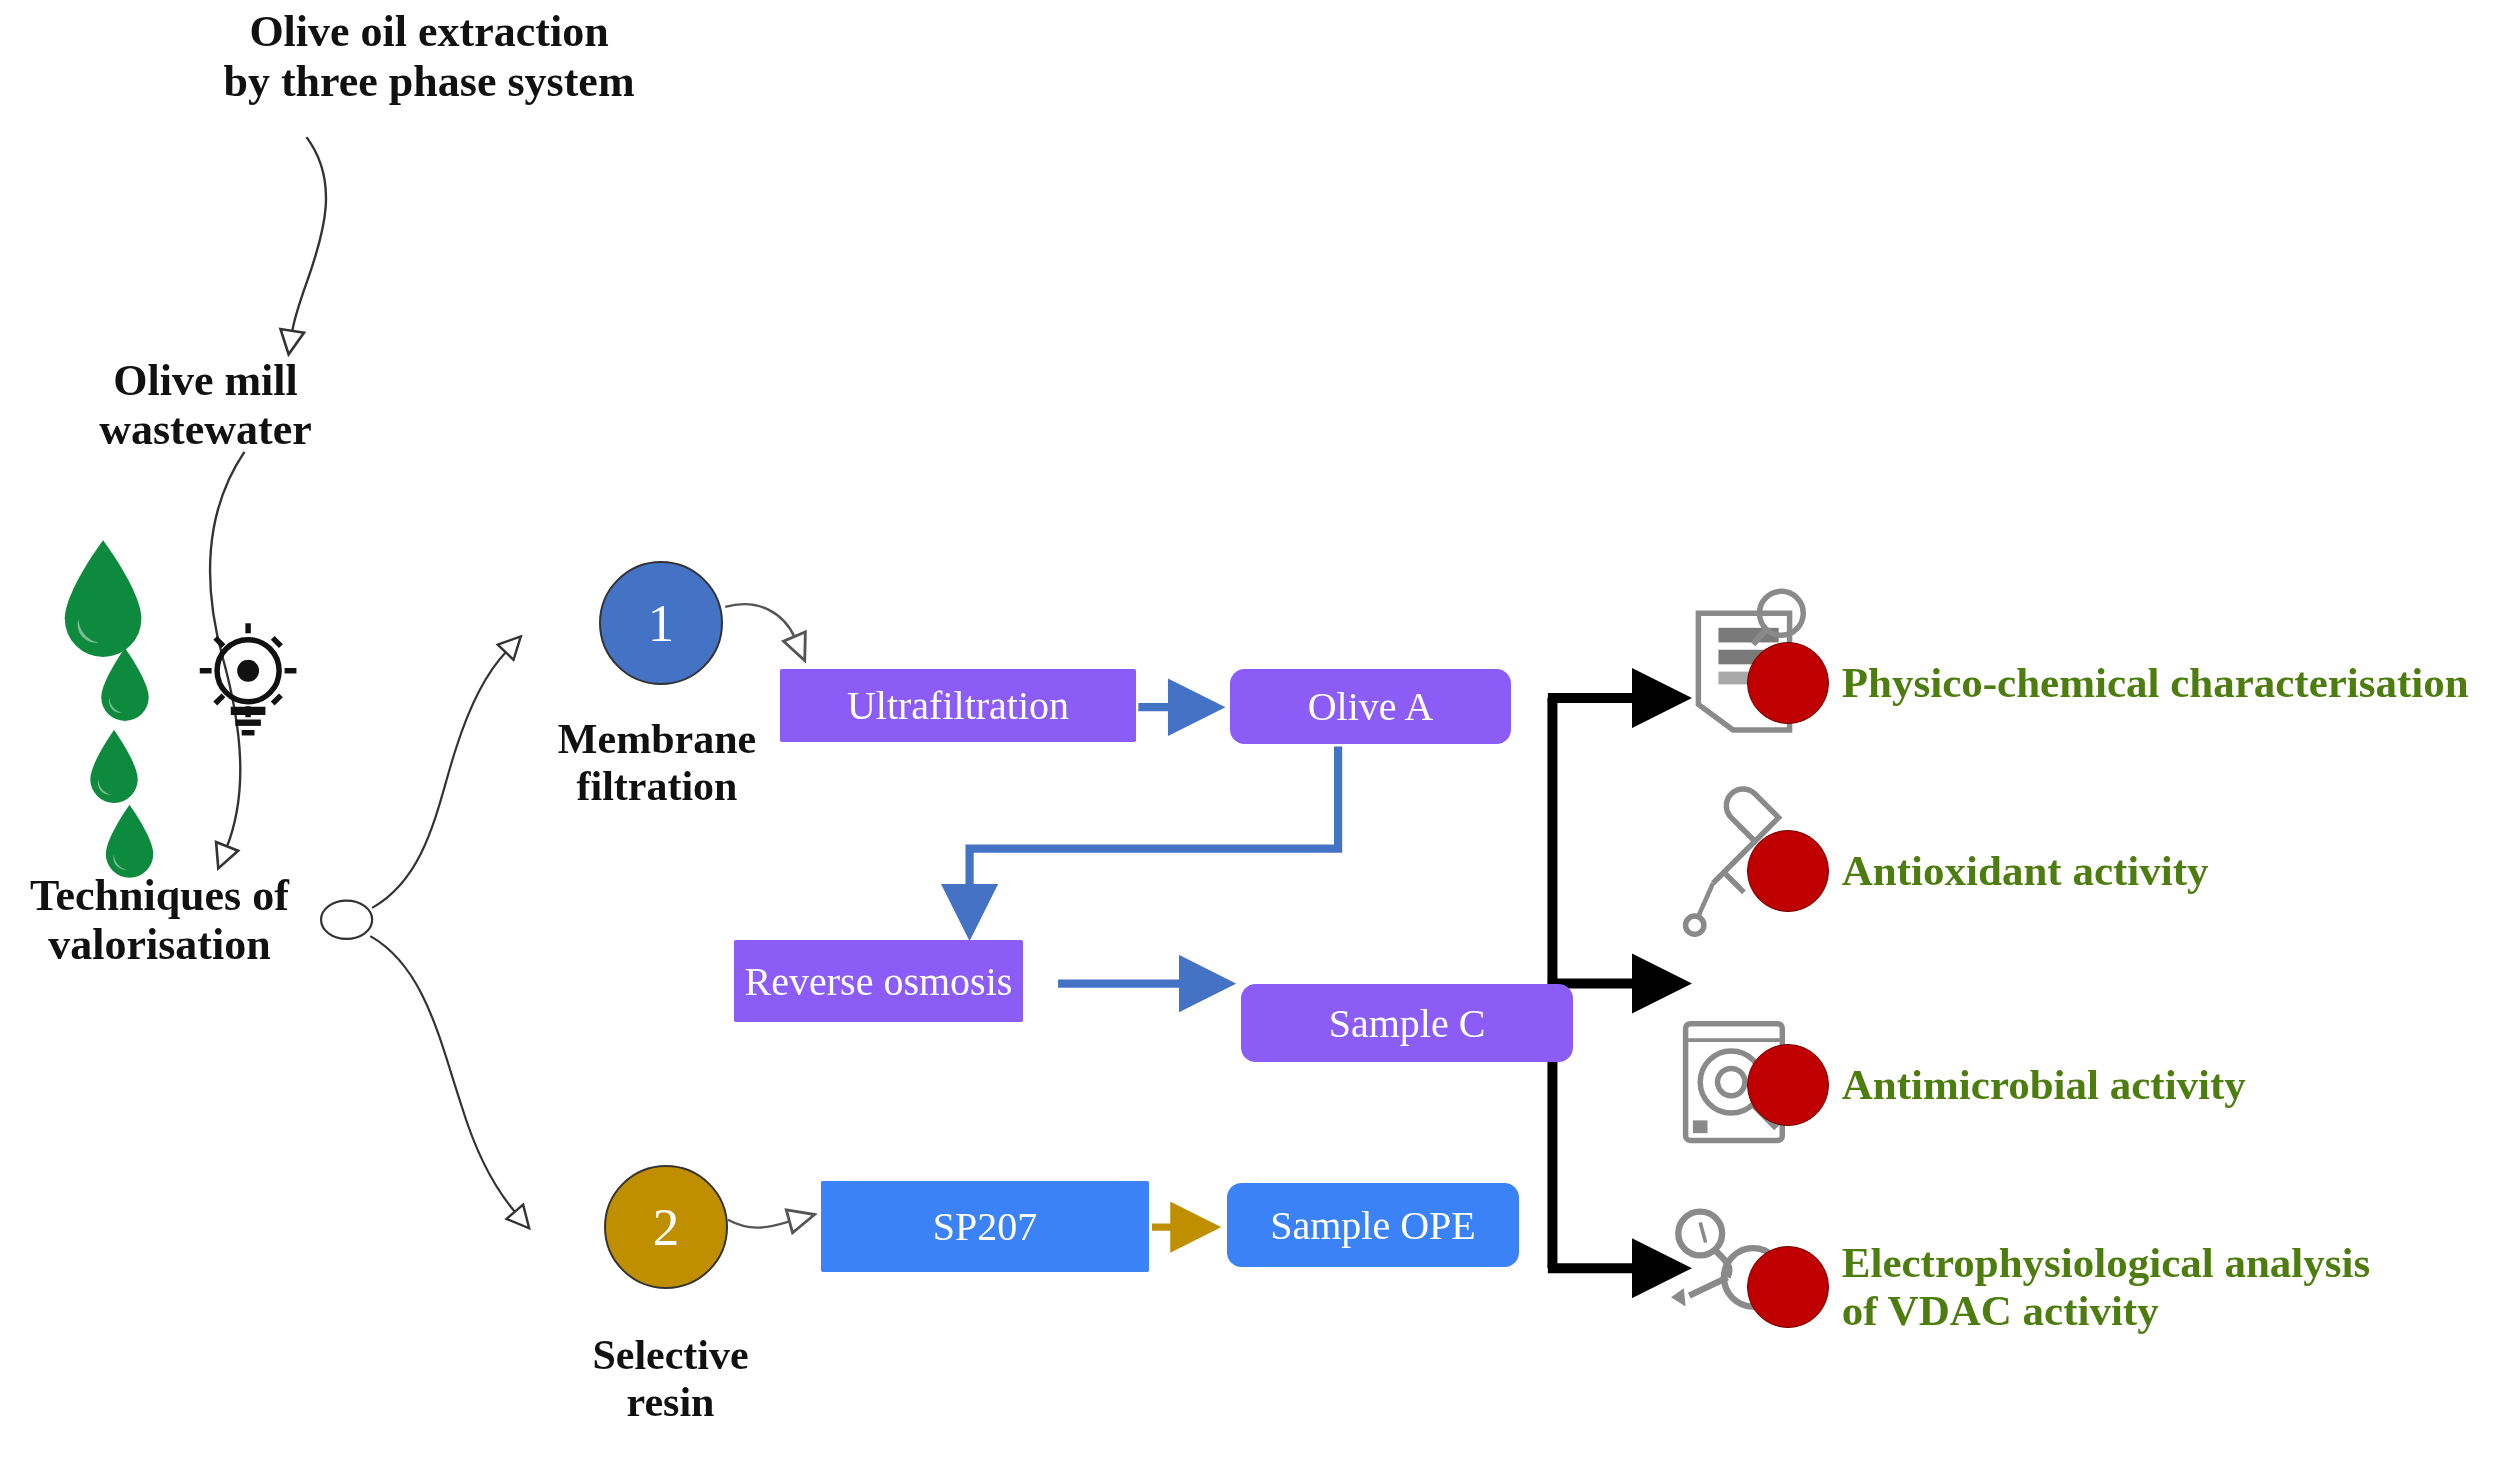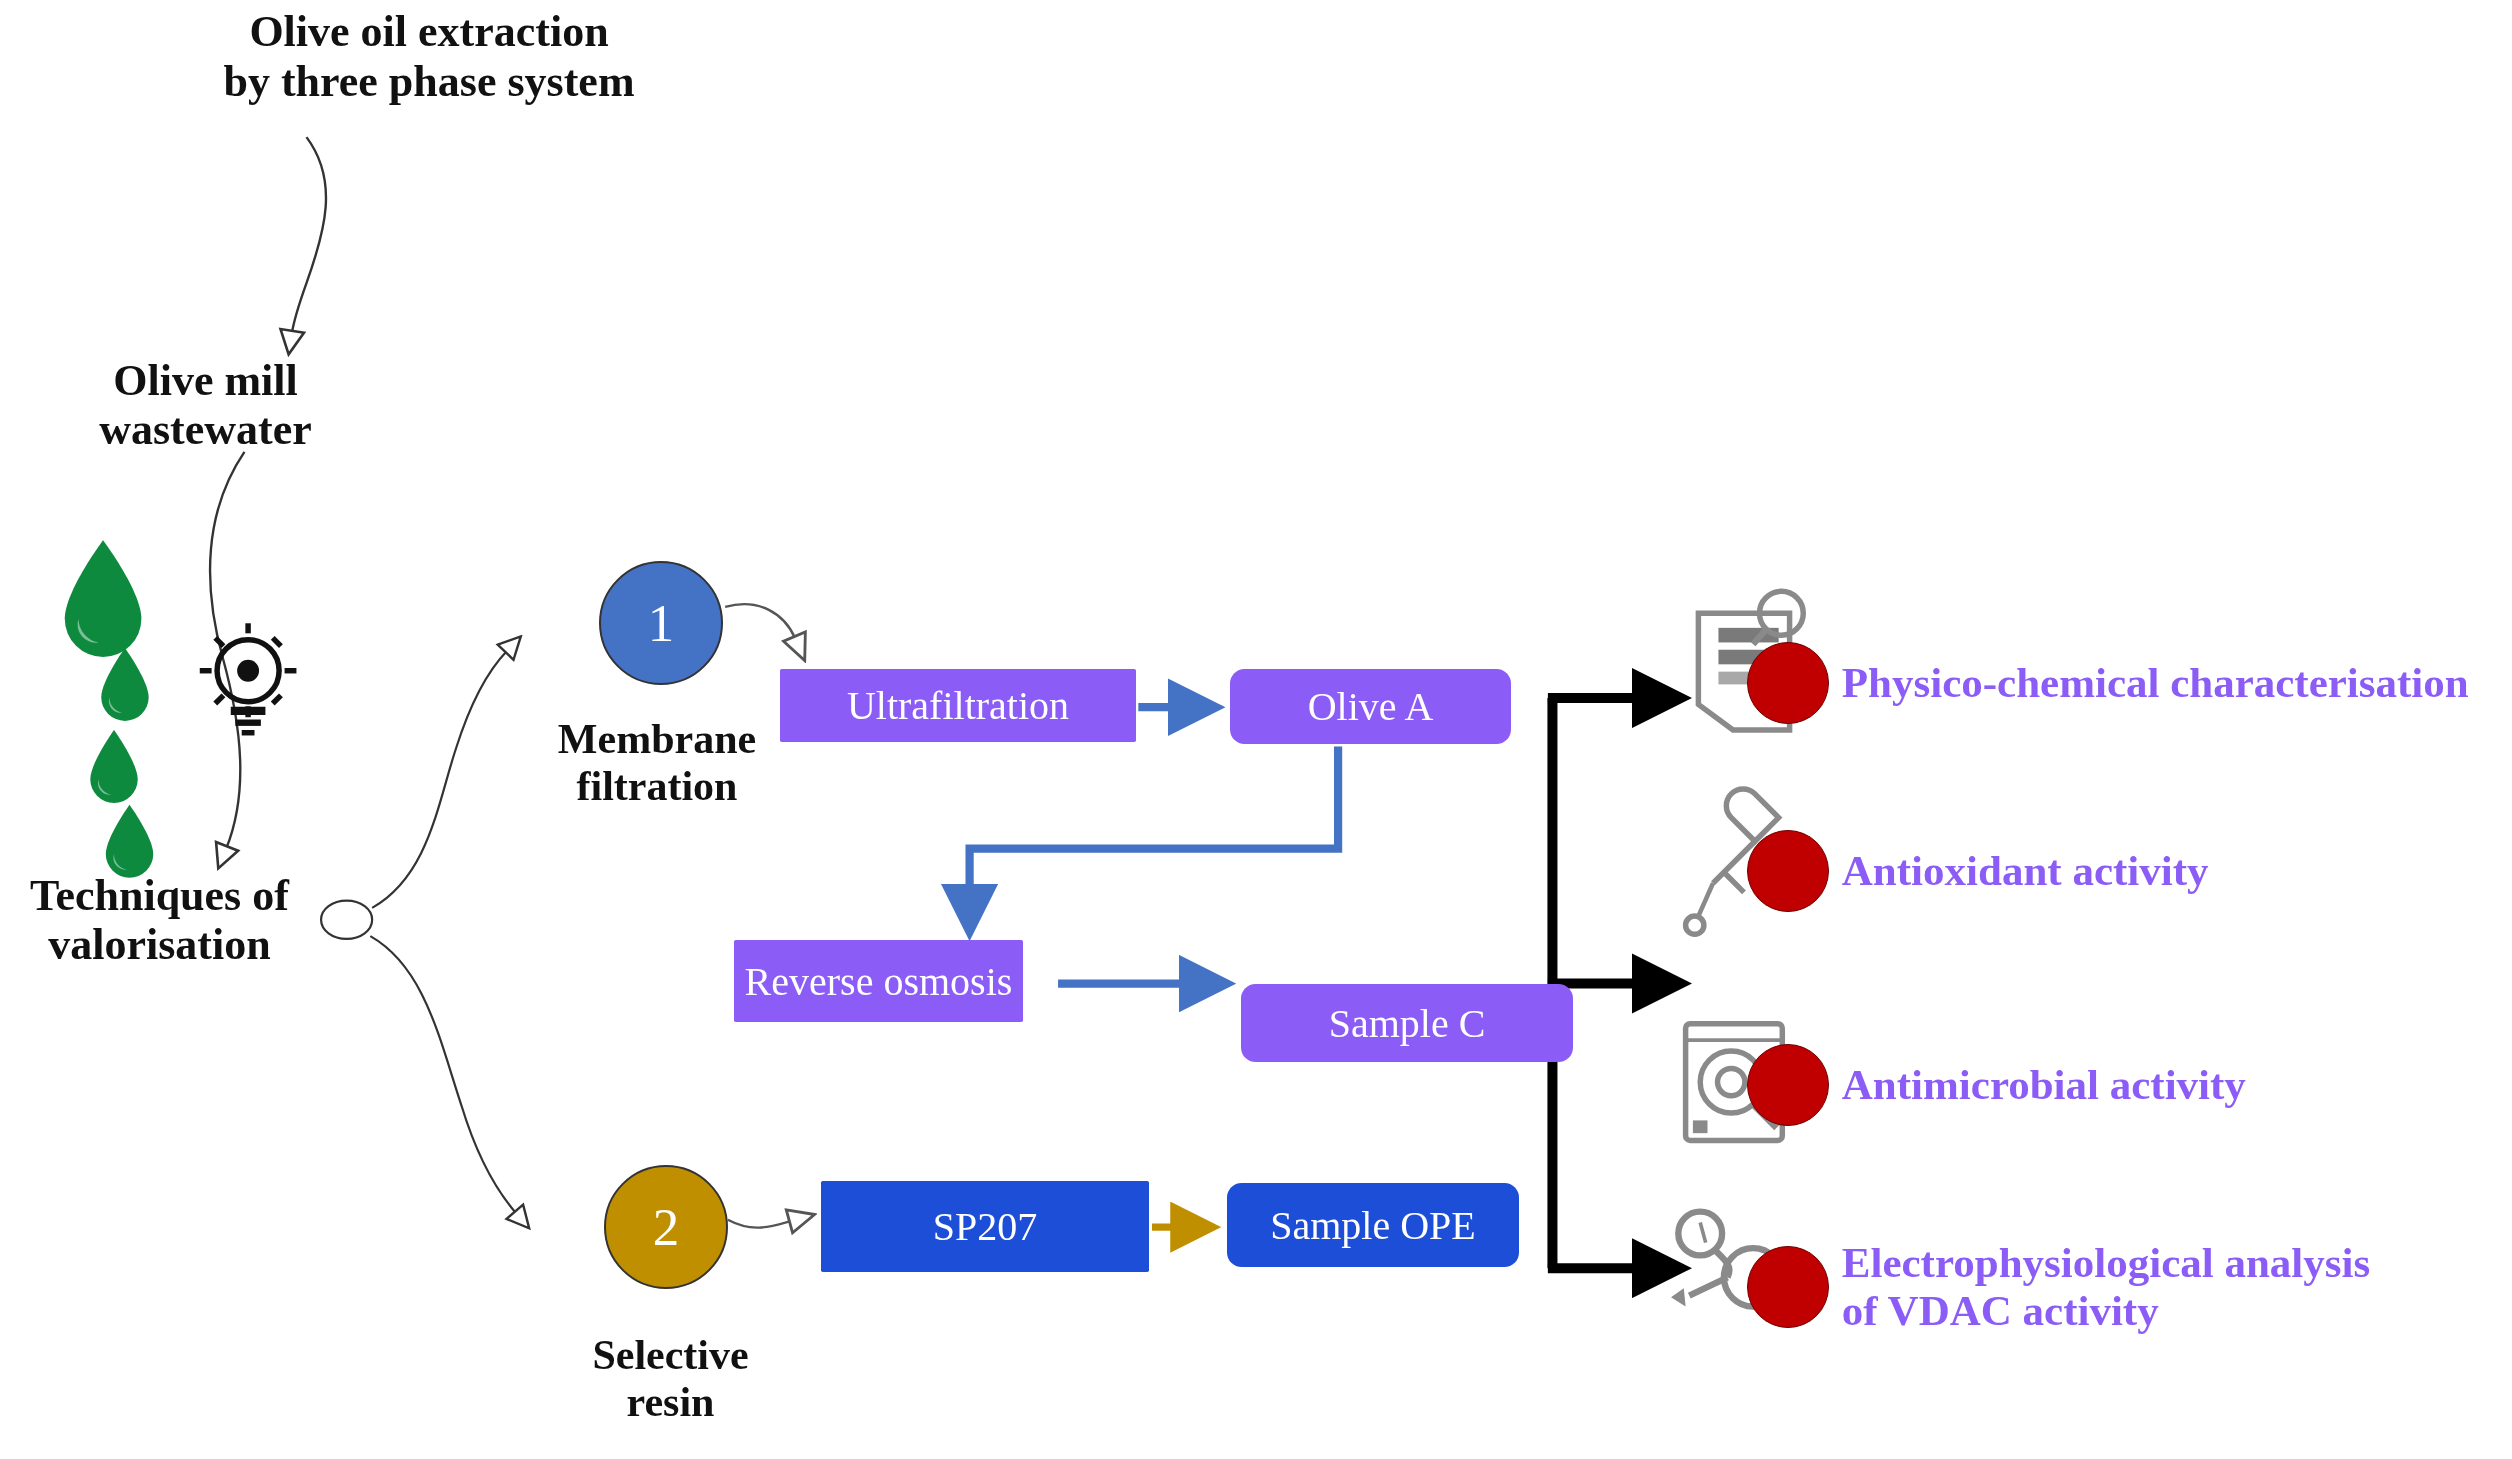--- a/index.html
+++ b/index.html
@@ -52,21 +52,21 @@
     display: flex;
     align-items: center;
     justify-content: center;
     color: #ffffff;
     font-weight: normal;
     text-align: center;
     box-sizing: border-box;
     padding: 1.8px 9px;
   }
   .blue   { background: #8b5cf6; }
-  .gold   { background: #1d4ed8; font-family: Liberation Serif, serif; }
+  .gold   { background: #3b82f6; font-family: Liberation Serif, serif; }
   .sq     { border-radius: 1.8px; }
   .rnd    { border-radius: 14.6px; }
 
   #box-ultrafiltration { left: 780px;  top: 669px;  width: 356px; height: 73px;  font-size: 40px; }
   #box-sample-a        { left: 1230px; top: 669px;  width: 281px; height: 75px;  font-size: 40px; }
   #box-reverse-osmosis { left: 734px;  top: 940px; width: 289px; height: 82px;  font-size: 40px; }
   #box-sample-c        { left: 1241px; top: 984px; width: 332px; height: 78px;  font-size: 40px; }
   #box-sp207           { left: 821px;  top: 1181px; width: 328px; height: 91px; font-size: 40px; }
   #box-sample-ope      { left: 1227px; top: 1183px; width: 292px; height: 84px;  font-size: 40px; }
 
@@ -84,21 +84,21 @@
   #circle-2 { left: 604px; top: 1165px; width: 124px; height: 124px; background: #BF8F00; border: 2.7px solid #333; }
 
   
   .analysis-row { display: flex; align-items: center; }
   .red-dot {
     width: 80px; height: 80px; border-radius: 50%;
     background: #C00000; border: 1.8px solid #6d0000;
     flex: 0 0 auto; position: relative; z-index: 2;
   }
   .analysis-label {
-    font-size: 43px; font-weight: bold; color: #8b5cf6;
+    font-size: 43px; font-weight: bold; color: #4d7c0f;
     line-height: 1.12; margin-left: 12.8px; white-space: pre-line;
   }
 
   #row-physico    { left: 1747px; top: 642px;  }
   #row-antioxid   { left: 1747px; top: 830px;  }
   #row-antimicro  { left: 1747px; top: 1044px; }
   #row-electro    { left: 1747px; top: 1239px; }
 
   
   #vec { position: absolute; left: 0; top: 0; width: 2512px; height: 1460px; pointer-events: none; }

